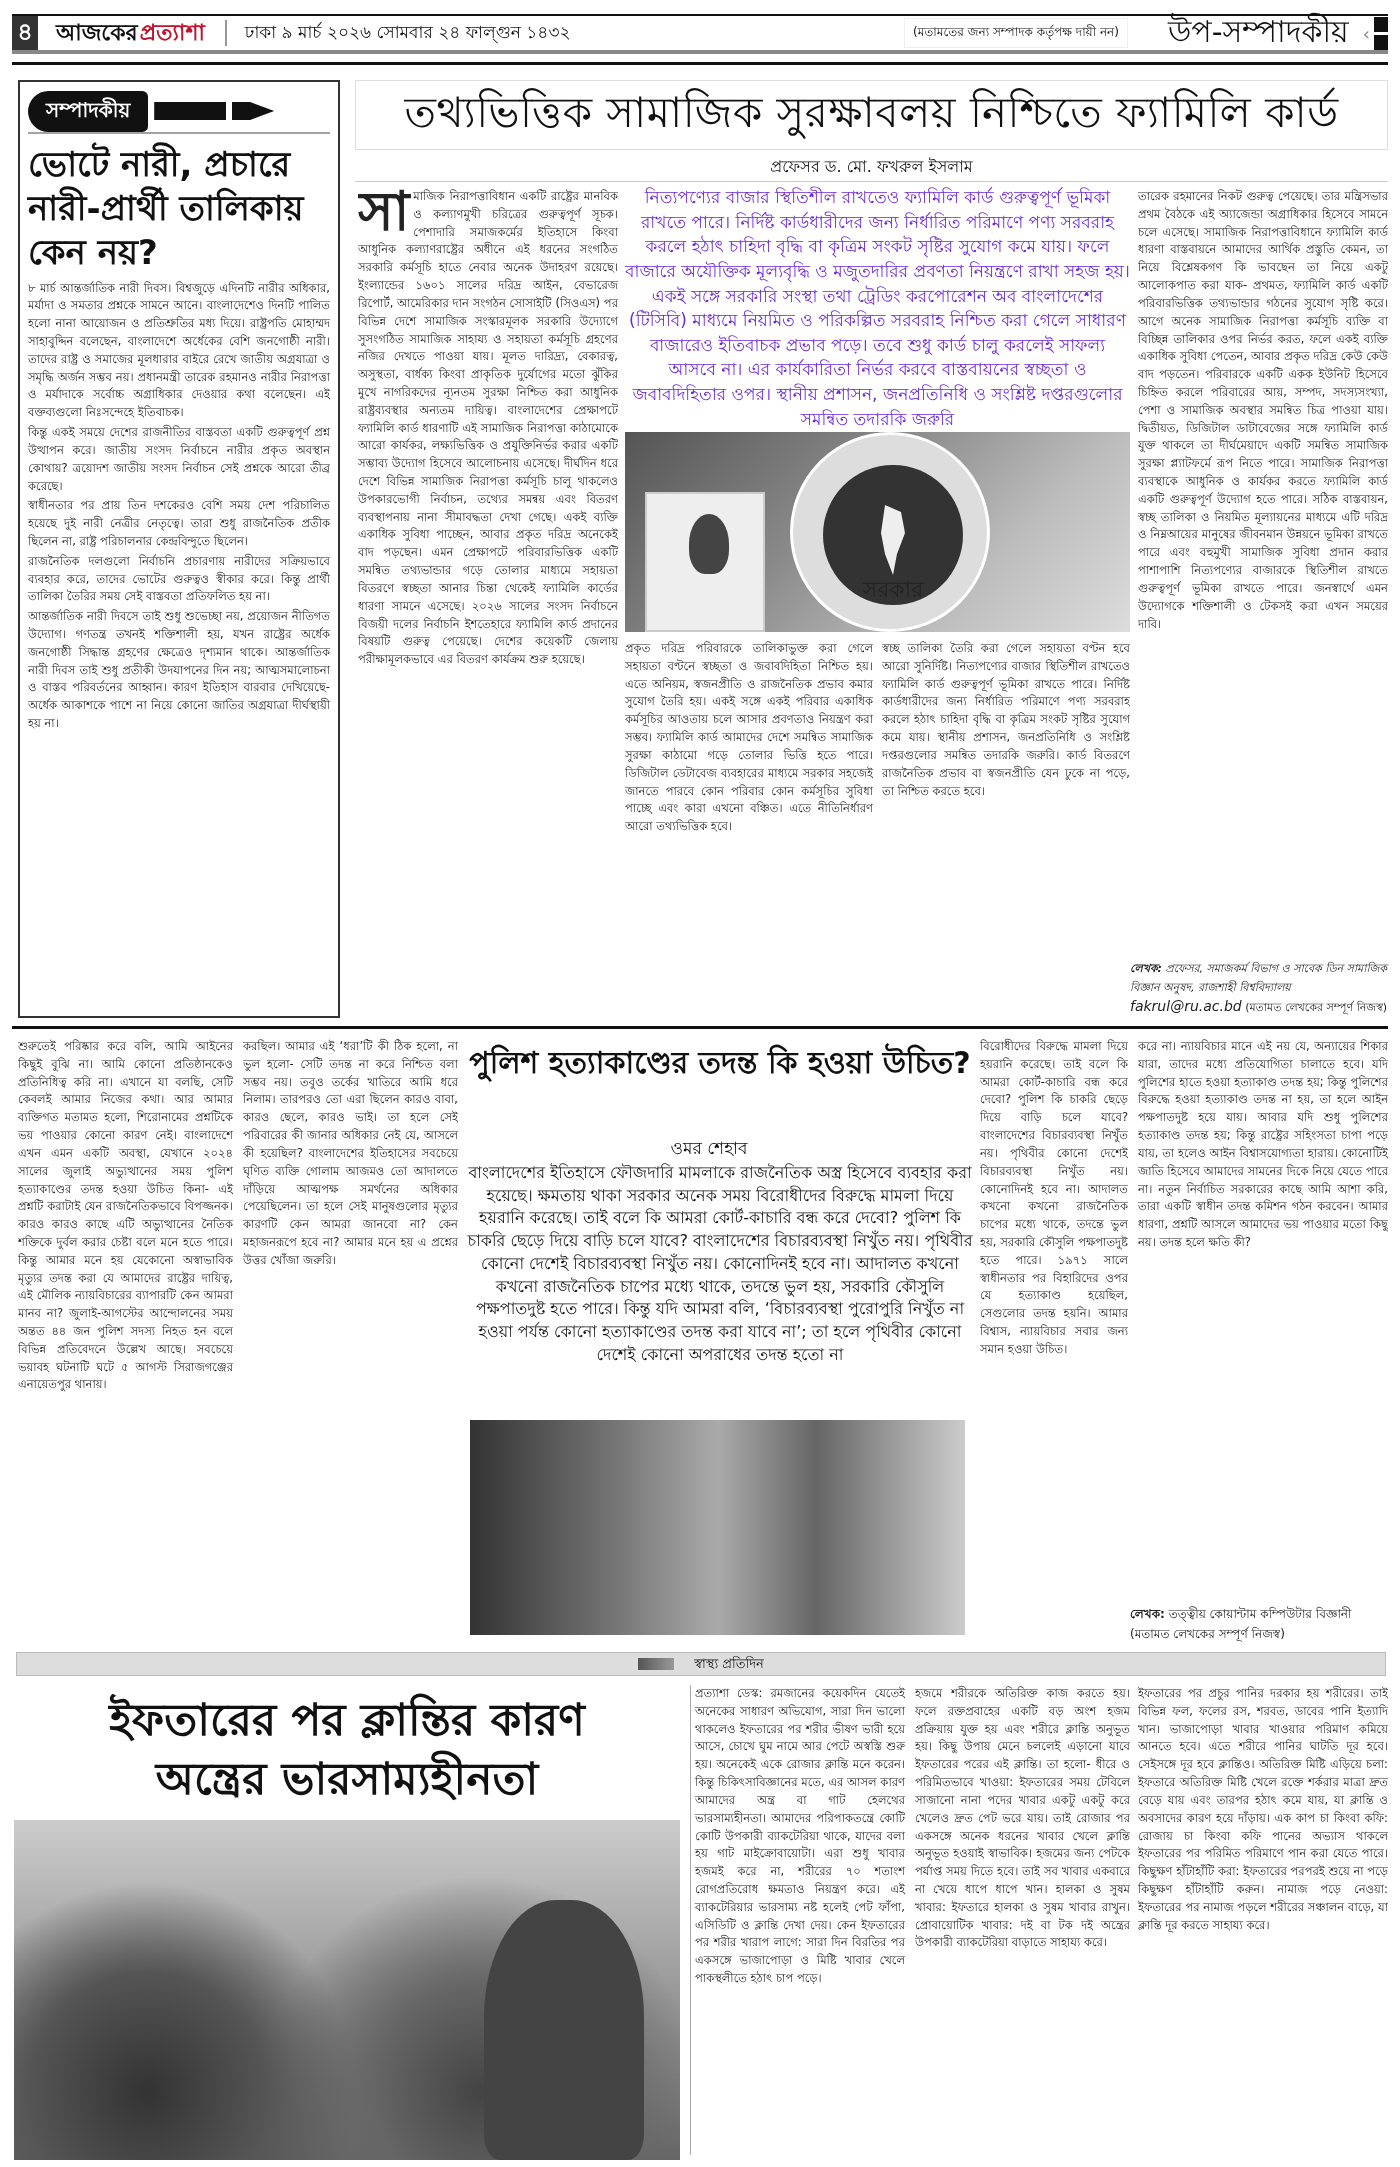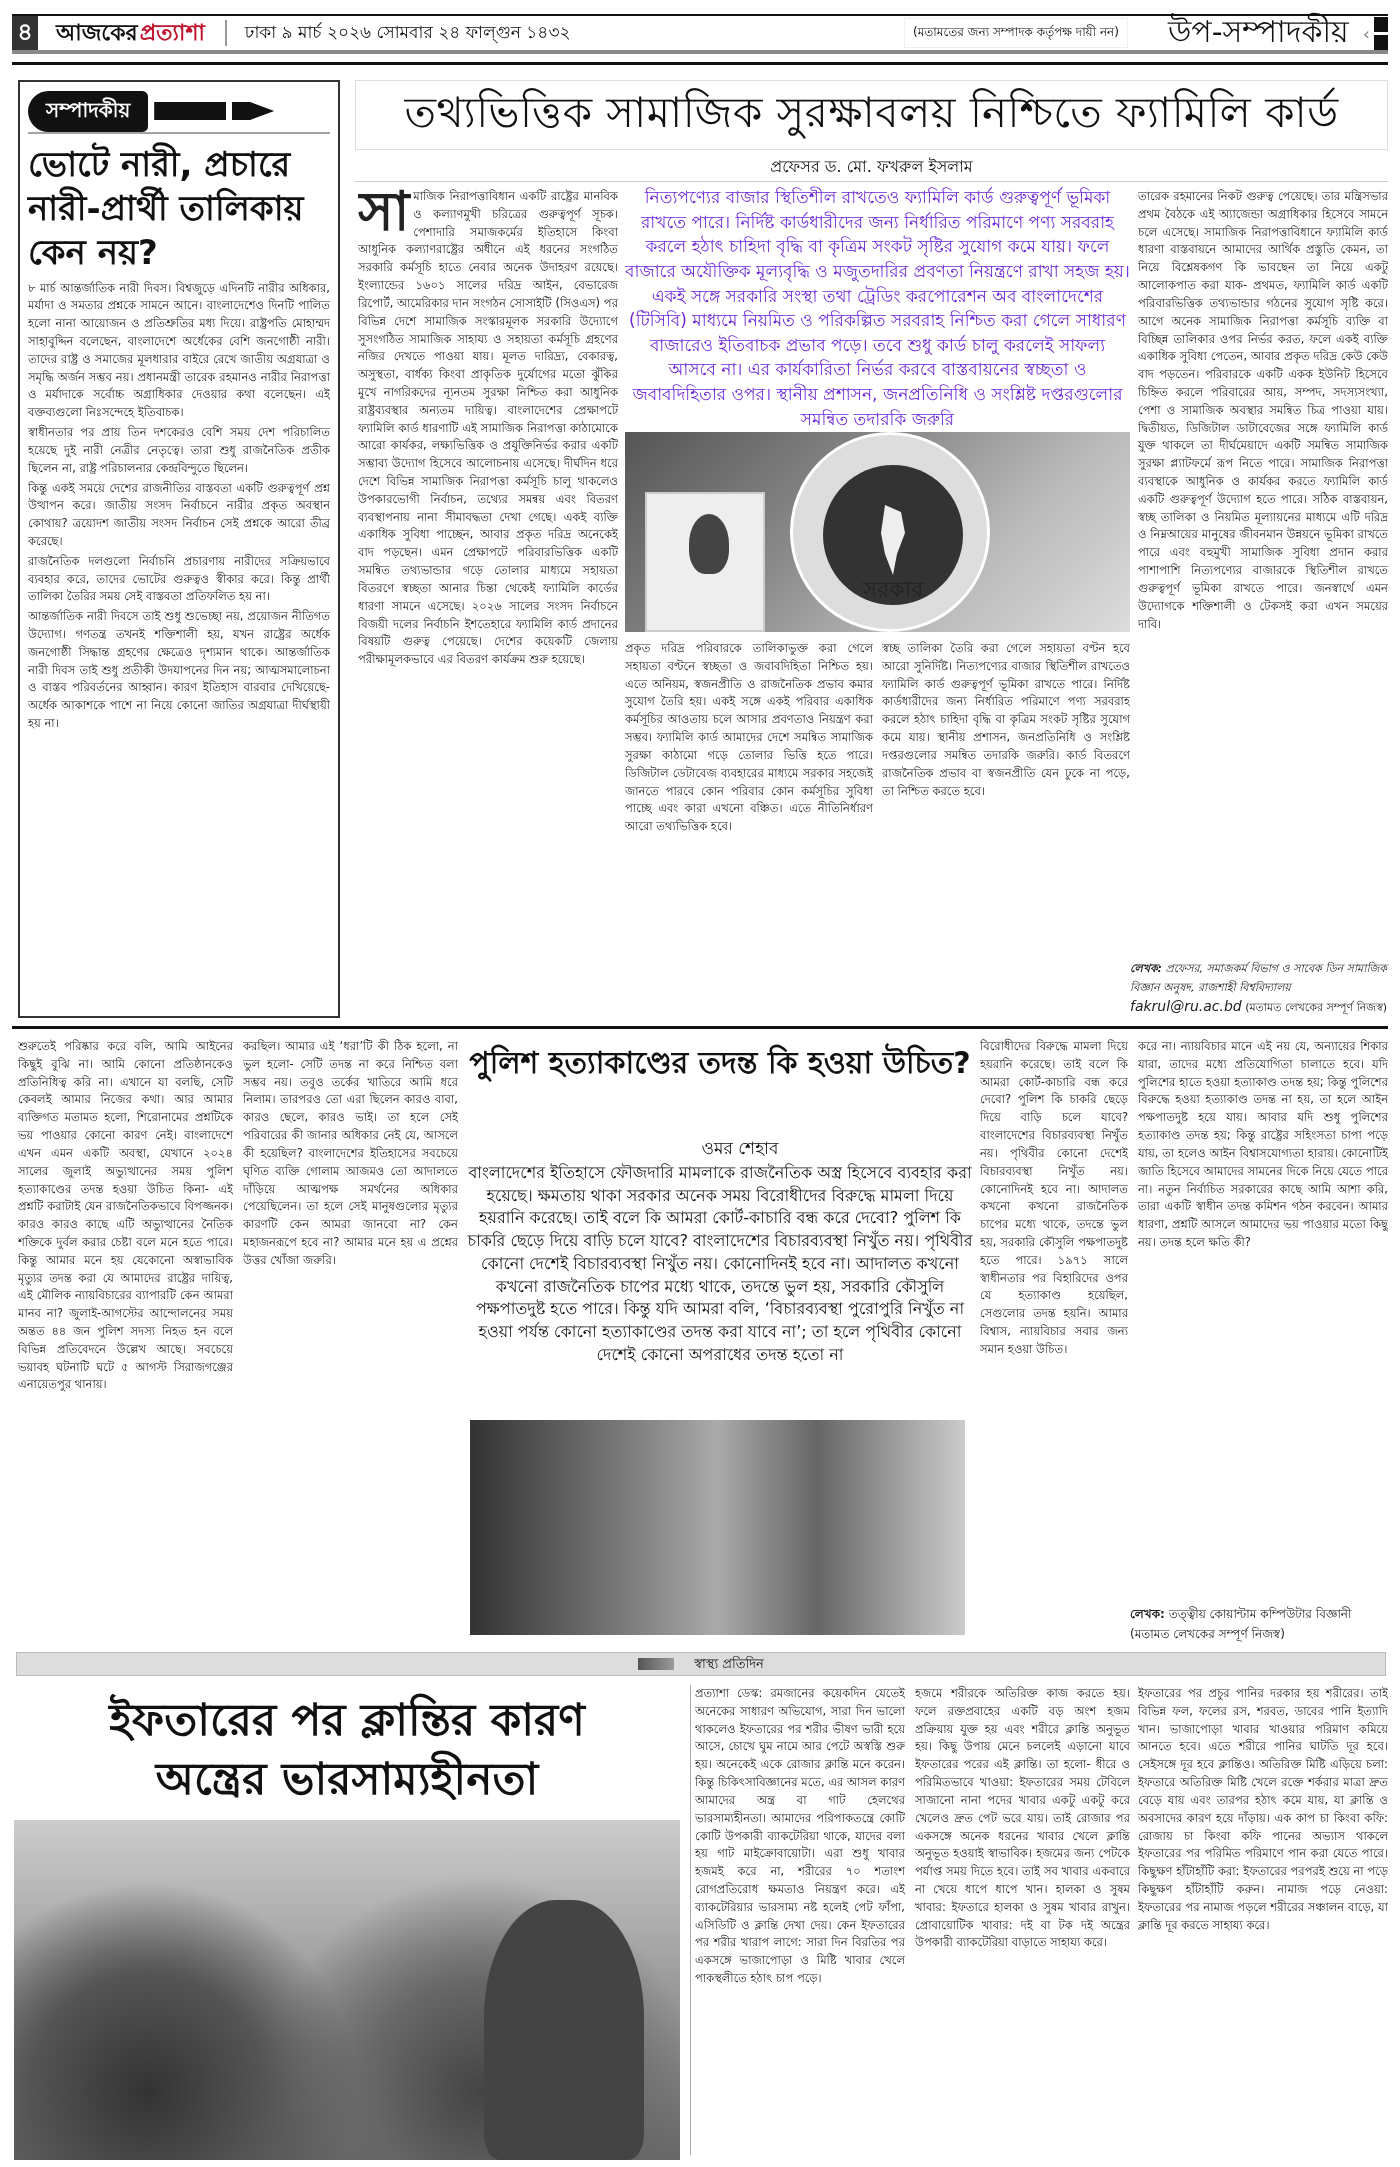--- a/index.html
+++ b/index.html
@@ -35,21 +35,21 @@
 .cardphoto{left:625px;top:432px;width:505px;height:200px;background:linear-gradient(135deg,#555 0%,#8a8a8a 40%,#bbb 70%,#ddd 100%)}
 .idcard{left:20px;top:60px;width:120px;height:140px;background:#eee;border:2px solid #ccc}
 .idface{left:42px;top:20px;width:40px;height:60px;background:#444;border-radius:50% 50% 40% 40%}
 .seal{left:165px;top:0px;width:200px;height:200px;border-radius:50%;background:#ddd;border:3px solid #fff}
 .sealin{left:30px;top:30px;width:140px;height:140px;border-radius:50%;background:#333}
 .sealtext{left:0;bottom:20px;width:200px;text-align:center;font-size:22px;color:#222}
 .sealmap{left:50px;top:40px;width:40px;height:70px;background:#eee;clip-path:polygon(30% 0,70% 10%,80% 40%,60% 70%,50% 100%,30% 70%,20% 40%)}
 .credit{left:1130px;top:1000px;width:258px;font-size:11px;font-style:italic;color:#222}
 .thickrule{left:12px;top:1026px;width:1376px;height:3px;background:#111}
 .policehead{left:465px;top:1043px;width:510px;text-align:center;font-size:30px;font-weight:bold;line-height:1.3}
-.policeby{left:485px;top:1135px;width:510px;text-align:center;font-size:17px}
+.policeby{left:454px;top:1135px;width:510px;text-align:center;font-size:17px}
 .policequote{left:465px;top:1162px;width:510px;font-size:16px;line-height:1.42;text-align:center}
 .policephoto{left:470px;top:1420px;width:495px;height:215px;background:linear-gradient(90deg,#333,#777 30%,#aaa 50%,#666 70%,#ccc)}
 .healthbar{left:16px;top:1652px;width:1370px;height:24px;background:#ddd;border:1px solid #bbb;display:flex;align-items:center;justify-content:center;font-size:13px}
 .healthbar .tag{width:36px;height:12px;background:linear-gradient(90deg,#555,#999);margin-right:20px}
 .ifterhead{left:12px;top:1690px;width:670px;text-align:center;font-size:44px;font-weight:bold;line-height:1.35}
 .iftarphoto{left:14px;top:1820px;width:666px;height:340px;background:radial-gradient(circle at 20% 80%,#333 0%,#555 20%,transparent 35%),radial-gradient(circle at 70% 80%,#444 0%,#666 20%,transparent 40%),linear-gradient(180deg,#ccc,#999 50%,#666)}
 .woman{left:470px;top:80px;width:160px;height:260px;background:#444;border-radius:45% 45% 10% 10%}
 </style>
 </head>
 <body>
@@ -76,22 +76,22 @@
 <div class="abs rule2"></div>
 
 <div class="abs edbox">
   <div class="edbanner">
     <span class="pill">সম্পাদকীয়</span>
     <span class="pen"></span>
   </div>
   <h1 class="edtitle">ভোটে নারী, প্রচারে নারী-প্রার্থী তালিকায় কেন নয়?</h1>
   <div class="body">
     <p>৮ মার্চ আন্তর্জাতিক নারী দিবস। বিশ্বজুড়ে এদিনটি নারীর অধিকার, মর্যাদা ও সমতার প্রশ্নকে সামনে আনে। বাংলাদেশেও দিনটি পালিত হলো নানা আয়োজন ও প্রতিশ্রুতির মধ্য দিয়ে। রাষ্ট্রপতি মোহাম্মদ সাহাবুদ্দিন বলেছেন, বাংলাদেশে অর্ধেকের বেশি জনগোষ্ঠী নারী। তাদের রাষ্ট্র ও সমাজের মূলধারার বাইরে রেখে জাতীয় অগ্রযাত্রা ও সমৃদ্ধি অর্জন সম্ভব নয়। প্রধানমন্ত্রী তারেক রহমানও নারীর নিরাপত্তা ও মর্যাদাকে সর্বোচ্চ অগ্রাধিকার দেওয়ার কথা বলেছেন। এই বক্তব্যগুলো নিঃসন্দেহে ইতিবাচক।</p>
+    <p>কিন্তু একই সময়ে দেশের রাজনীতির বাস্তবতা একটি গুরুত্বপূর্ণ প্রশ্ন উত্থাপন করে। জাতীয় সংসদ নির্বাচনে নারীর প্রকৃত অবস্থান কোথায়? ত্রয়োদশ জাতীয় সংসদ নির্বাচন সেই প্রশ্নকে আরো তীব্র করেছে।</p>
     <p>স্বাধীনতার পর প্রায় তিন দশকেরও বেশি সময় দেশ পরিচালিত হয়েছে দুই নারী নেত্রীর নেতৃত্বে। তারা শুধু রাজনৈতিক প্রতীক ছিলেন না, রাষ্ট্র পরিচালনার কেন্দ্রবিন্দুতে ছিলেন।</p>
-    <p>কিন্তু একই সময়ে দেশের রাজনীতির বাস্তবতা একটি গুরুত্বপূর্ণ প্রশ্ন উত্থাপন করে। জাতীয় সংসদ নির্বাচনে নারীর প্রকৃত অবস্থান কোথায়? ত্রয়োদশ জাতীয় সংসদ নির্বাচন সেই প্রশ্নকে আরো তীব্র করেছে।</p>
     <p>রাজনৈতিক দলগুলো নির্বাচনি প্রচারণায় নারীদের সক্রিয়ভাবে ব্যবহার করে, তাদের ভোটের গুরুত্বও স্বীকার করে। কিন্তু প্রার্থী তালিকা তৈরির সময় সেই বাস্তবতা প্রতিফলিত হয় না।</p>
     <p>আন্তর্জাতিক নারী দিবসে তাই শুধু শুভেচ্ছা নয়, প্রয়োজন নীতিগত উদ্যোগ। গণতন্ত্র তখনই শক্তিশালী হয়, যখন রাষ্ট্রের অর্ধেক জনগোষ্ঠী সিদ্ধান্ত গ্রহণের ক্ষেত্রেও দৃশ্যমান থাকে। আন্তর্জাতিক নারী দিবস তাই শুধু প্রতীকী উদযাপনের দিন নয়; আত্মসমালোচনা ও বাস্তব পরিবর্তনের আহ্বান। কারণ ইতিহাস বারবার দেখিয়েছে-অর্ধেক আকাশকে পাশে না নিয়ে কোনো জাতির অগ্রযাত্রা দীর্ঘস্থায়ী হয় না।</p>
   </div>
 </div>
 
 <div class="abs mainhead">তথ্যভিত্তিক সামাজিক সুরক্ষাবলয় নিশ্চিতে ফ্যামিলি কার্ড</div>
 <div class="abs byline">প্রফেসর ড. মো. ফখরুল ইসলাম</div>
 
 <div class="abs col" style="left:358px;top:188px;width:260px;height:830px;">
   <span class="dropcap">সা</span>

